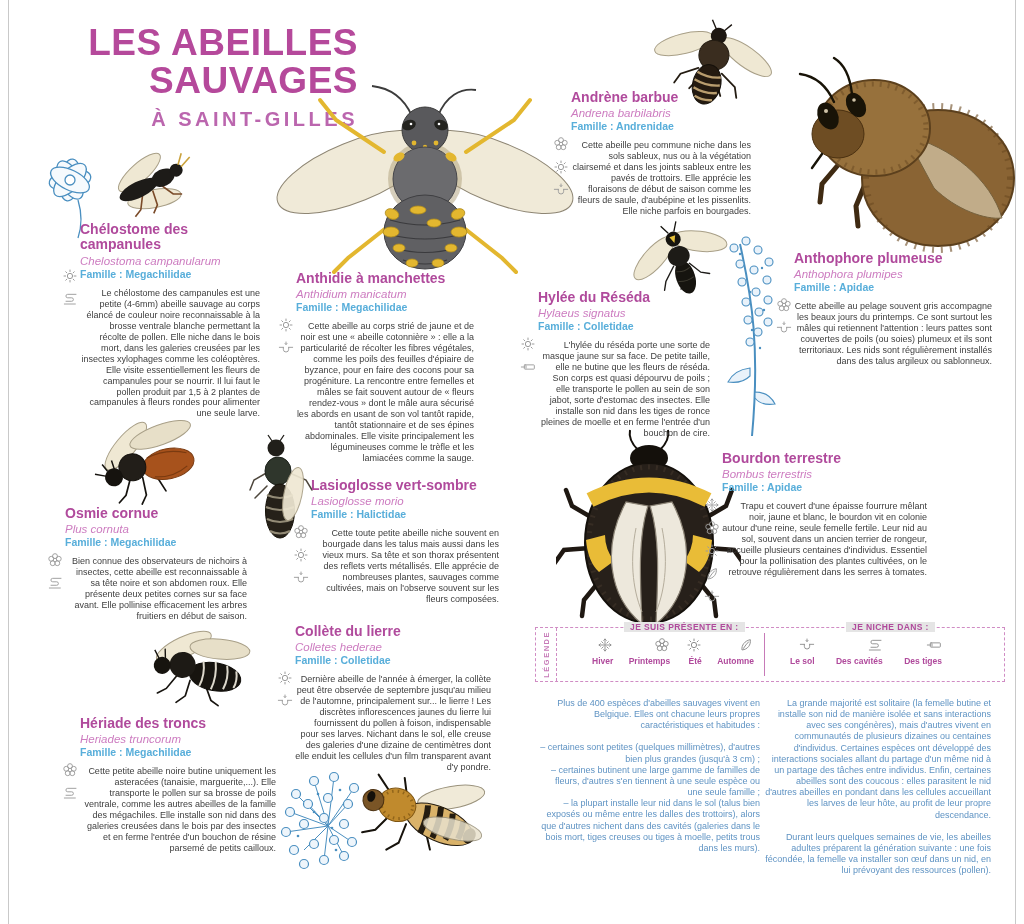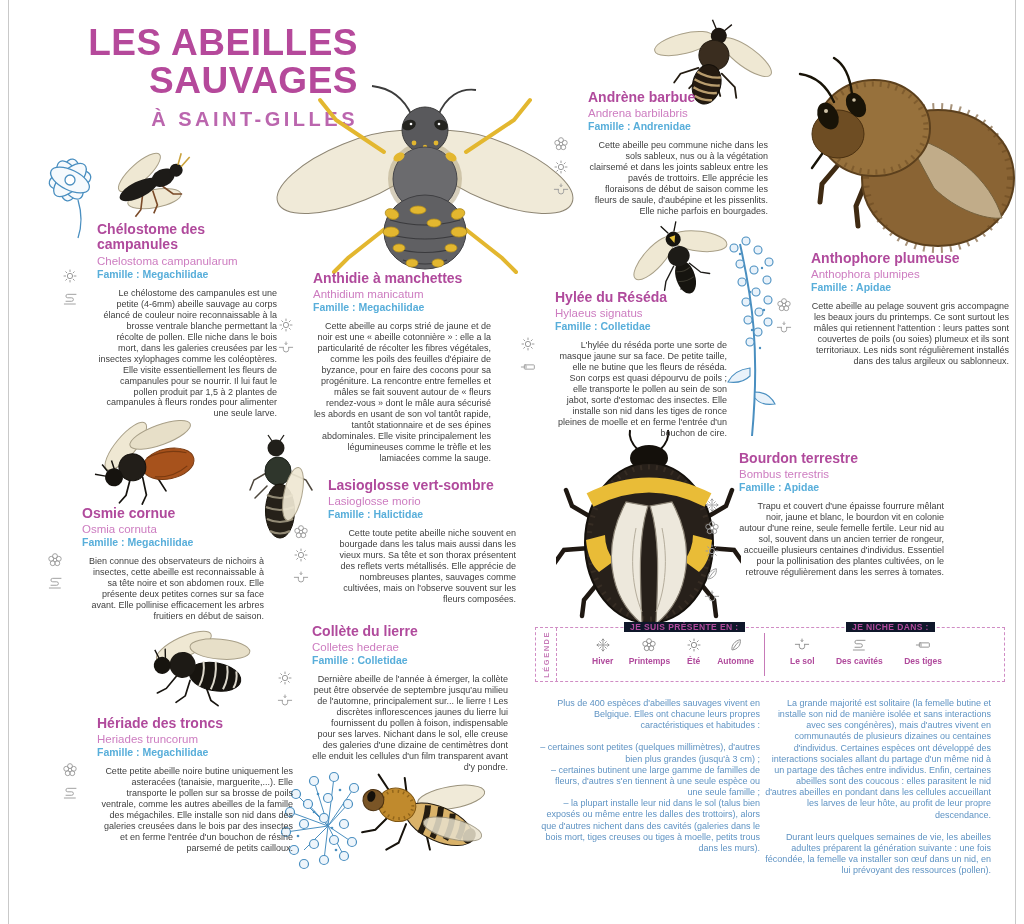--- a/index.html
+++ b/index.html
@@ -3,35 +3,35 @@
 <meta charset="utf-8">
 <style>
   html,body{margin:0;padding:0;background:#ffffff;}
   body{width:1024px;height:924px;position:relative;font-family:"Liberation Sans",sans-serif;overflow:hidden;}
   .edge{position:absolute;top:0;bottom:0;width:1px;background:#c9c9c9;}
   
   .title-block{position:absolute;left:78px;top:24px;width:280px;text-align:right;}
   .title-line{font-size:37px;font-weight:900;line-height:1.04;letter-spacing:.5px;color:#b5499b;}
   .subtitle{font-size:20px;font-weight:bold;letter-spacing:3.5px;color:#bb66ae;margin-top:7px;}
   
-  .species{position:absolute;display:flex;gap:18px;}
+  .species{position:absolute;display:flex;gap:1px;}
   .sp-icons{display:flex;flex-direction:column;gap:7px;width:17px;flex:none;margin-top:46px;color:#9b9b9b;}
   .spicon{width:16px;height:16px;display:block;}
   .sp-name{font-size:14px;font-weight:bold;color:#b04a9c;margin:0;line-height:1.1;}
-  .sp-latin{font-size:11.5px;color:#cd7cc0;margin-top:2px;}
+  .sp-latin{font-size:11.5px;font-style:italic;color:#cd7cc0;margin-top:2px;}
   .sp-family{font-size:10.5px;font-weight:bold;color:#58aeda;margin-top:1px;}
   .sp-desc{font-size:9px;line-height:1.22;color:#3e3e3e;margin:8px 0 0 0;text-align:right;}
   
   .legend{position:absolute;left:535px;top:627px;width:470px;height:55px;border:1px dashed #d08cc4;box-sizing:border-box;}
   .legend-label{position:absolute;left:0;top:0;bottom:0;width:20px;border-right:1px dashed #d08cc4;display:flex;align-items:center;justify-content:center;}
   .legend-label span{writing-mode:vertical-rl;transform:rotate(180deg);font-size:7.5px;font-weight:bold;letter-spacing:1.5px;color:#c77ab8;}
-  .leg-title{position:absolute;top:-6px;background:#0f172a;padding:0 6px;font-size:8.5px;font-weight:bold;letter-spacing:.4px;color:#b04a9c;white-space:nowrap;}
+  .leg-title{position:absolute;top:-6px;background:#e5e5e5;padding:0 6px;font-size:8.5px;font-weight:bold;letter-spacing:.4px;color:#b04a9c;white-space:nowrap;}
   .leg-div{position:absolute;left:228px;top:5px;bottom:5px;border-left:1px solid #c77ab8;}
   .leg-group{position:absolute;top:9px;display:flex;justify-content:space-between;}
-  .leg-item{display:flex;flex-direction:column;align-items:center;gap:3px;color:#8f8f8f;}
+  .leg-item{display:flex;flex-direction:column;align-items:flex-end;gap:3px;color:#8f8f8f;}
   .leg-item .lbl{font-size:8.5px;font-weight:bold;color:#b04a9c;white-space:nowrap;}
   
   .intro{position:absolute;font-size:9px;line-height:1.24;color:#5f93c3;}
   .intro p{margin:0;text-align:right;}
   .intro p.gap{margin-bottom:11px;}
   svg.illu{position:absolute;}
 </style>
 </head>
 <body>
 
@@ -480,21 +480,21 @@
   <div class="sp-icons">
       <svg class="spicon" viewBox="0 0 24 24">
         <use href="#icon-printemps"></use>
       </svg>
       <svg class="spicon" viewBox="0 0 24 24">
         <use href="#icon-cavites"></use>
       </svg>
     </div>
   <div class="sp-txt" style="width:182px">
     <h2 class="sp-name">Osmie cornue</h2>
-    <div class="sp-latin">Osmia cornuta</div>
+    <div class="sp-latin">Plus cornuta</div>
     <div class="sp-family">Famille : Megachilidae</div>
     <p class="sp-desc">Bien connue des observateurs de nichoirs à insectes, cette abeille est reconnaissable à sa tête noire et son abdomen roux. Elle présente deux petites cornes sur sa face avant. Elle pollinise efficacement les arbres fruitiers en début de saison.</p>
   </div>
 </section>
 
 <section class="species" style="left:293px;top:478px">
   <div class="sp-icons">
       <svg class="spicon" viewBox="0 0 24 24">
         <use href="#icon-printemps"></use>
       </svg>

